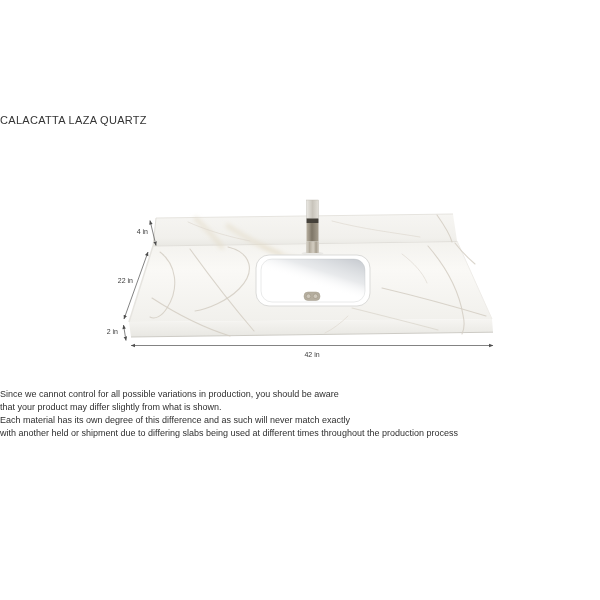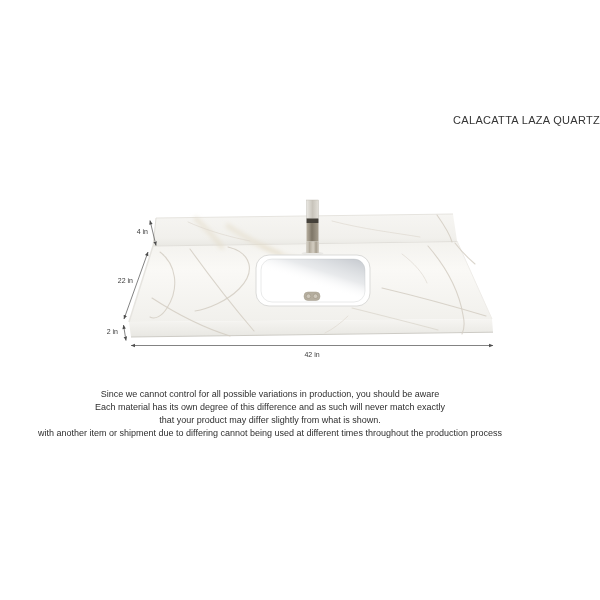--- a/index.html
+++ b/index.html
@@ -14,39 +14,38 @@
   .stage {
     position: relative;
     width: 600px;
     height: 600px;
     background: #ffffff;
   }
   .heading {
     position: absolute;
     left: 0;
     width: 600px;
-    text-align: right;
+    text-align: left;
     color: #343434;
     font-size: 11px;
     letter-spacing: 0.3px;
     white-space: nowrap;
   }
   .title    { top: 114px; }
   .subtitle { top: 141px; }
   .diagram-svg {
     position: absolute;
     top: 0;
     left: 0;
   }
   .disclaimer {
     position: absolute;
     top: 388px;
     left: 0;
     width: 540px;
-    text-align: center;
     color: #2f2f2f;
     font-size: 9px;
     line-height: 13px;
   }
   .disclaimer div { white-space: nowrap; }
   svg text {
     font-family: "Liberation Sans", sans-serif;
     font-size: 7px;
     fill: #3a3a3a;
   }
@@ -177,18 +176,18 @@
     <g>
       <text x="148" y="234" text-anchor="end">4 in</text>
       <text x="133" y="283" text-anchor="end">22 in</text>
       <text x="118" y="334" text-anchor="end">2 in</text>
       <text x="312" y="357" text-anchor="middle">42 in</text>
     </g>
   </svg>
 
   <div class="disclaimer">
     <div>Since we cannot control for all possible variations in production, you should be aware</div>
+    <div>that your product may differ slightly from what is shown.</div>
     <div>Each material has its own degree of this difference and as such will never match exactly</div>
-    <div>that your product may differ slightly from what is shown.</div>
-    <div>with another item or shipment due to differing cannot being used at different times throughout the production process</div>
+    <div>with another held or shipment due to differing slabs being used at different times throughout the production process</div>
   </div>
 
 </div>
 
 </body></html>

